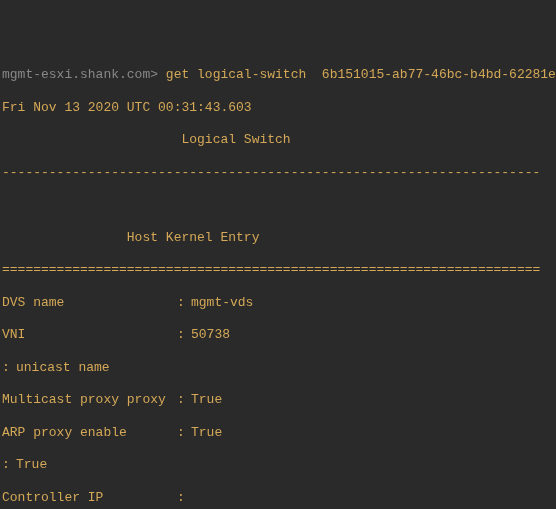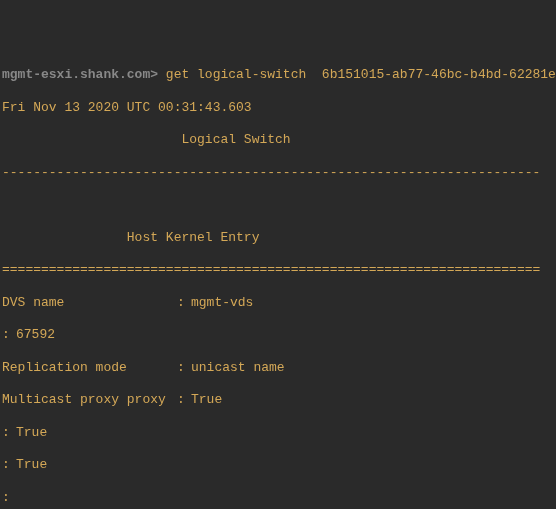--- a/index.html
+++ b/index.html
@@ -10,21 +10,20 @@
       margin: 0;
       padding: 2px;
       line-height: 1.25;
       white-space: pre;
       width: 556px;
       height: 509px;
       overflow: hidden;
     }
     .gray {
       color: #888;
-      font-weight: bold;
     }
     .line {
       display: block;
     }
     .kv-row {
       display: flex;
     }
     .kv-label {
       width: 175px;
       flex-shrink: 0;
@@ -46,26 +45,26 @@
 
 
 <span class="prompt-line"><span class="gray">mgmt-esxi.shank.com&gt;</span><span> get logical-switch  6b151015-ab77-46bc-b4bd-62281ee7d6ec</span></span>
 <span class="line">Fri Nov 13 2020 UTC 00:31:43.603</span>
 <span class="section-header">                       Logical Switch</span>
 <span class="line">---------------------------------------------------------------------</span>
 <span class="line"> </span>
 <span class="section-header">                Host Kernel Entry</span>
 <span class="line">=====================================================================</span>
 <span class="kv-row"><span class="kv-label">DVS name</span><span class="kv-sep">: </span><span>mgmt-vds</span></span>
-<span class="kv-row"><span class="kv-sep">: </span><span>67592</span></span>
-<span class="kv-row"><span class="kv-label">Replication mode</span><span class="kv-sep">: </span><span>unicast name</span></span>
+<span class="kv-row"><span class="kv-label">VNI</span><span class="kv-sep">: </span><span>50738</span></span>
+<span class="kv-row"><span class="kv-sep">: </span><span>unicast name</span></span>
 <span class="kv-row"><span class="kv-label">Multicast proxy proxy</span><span class="kv-sep">: </span><span>True</span></span>
+<span class="kv-row"><span class="kv-label">ARP proxy enable</span><span class="kv-sep">: </span><span>True</span></span>
 <span class="kv-row"><span class="kv-sep">: </span><span>True</span></span>
-<span class="kv-row"><span class="kv-sep">: </span><span>True</span></span>
-<span class="kv-row"><span class="kv-sep">: </span></span>
+<span class="kv-row"><span class="kv-label">Controller IP</span><span class="kv-sep">: </span></span>
 
 
 
 
 
 
 
 
 
 

